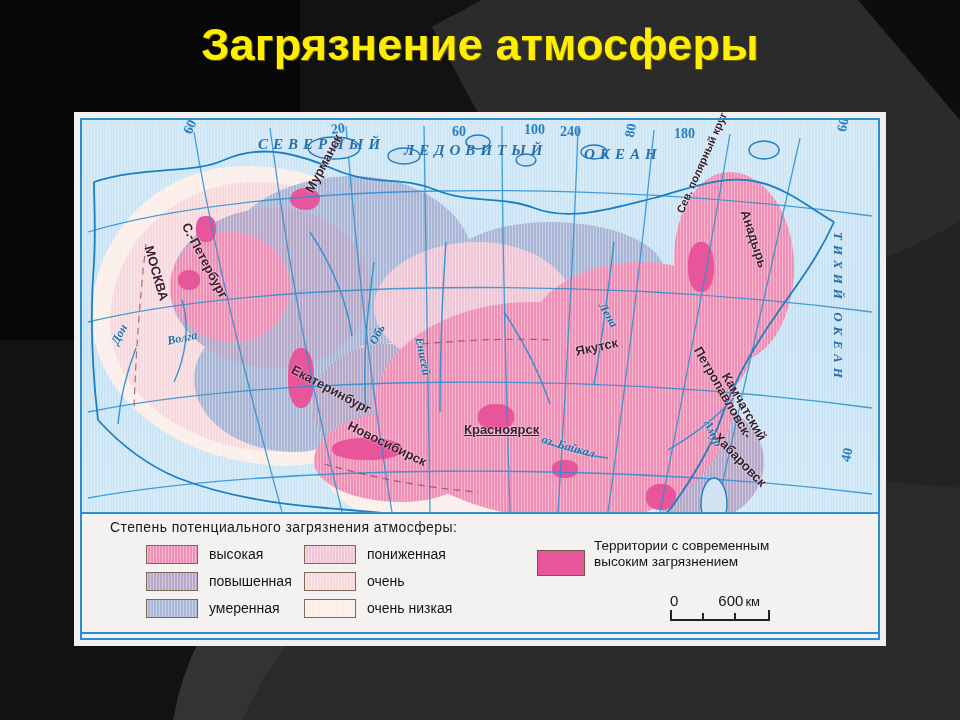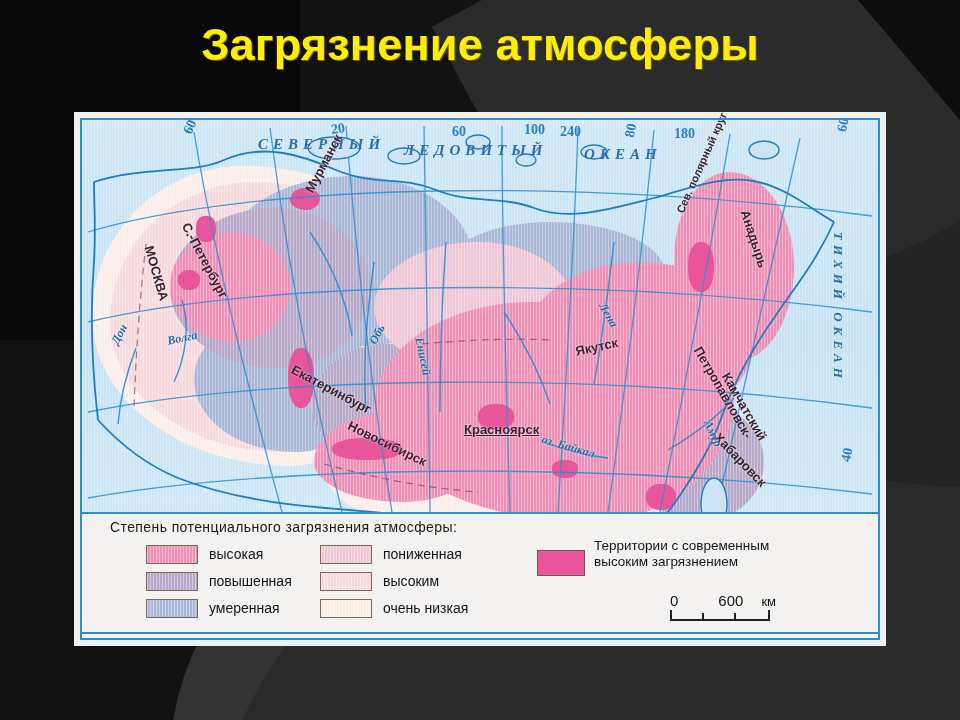--- a/index.html
+++ b/index.html
@@ -146,21 +146,21 @@
     width:52px;height:19px;border:1px solid #7a6a55;box-sizing:border-box;
     margin-right:11px;position:relative;
   }
   .sw .hx{position:absolute;inset:0;
     background:repeating-linear-gradient(90deg,rgba(255,255,255,.4) 0 1px,rgba(0,0,0,0) 1px 3px);}
   .lg-txt{font-size:14px;color:#141414;}
   .ind-sw{width:48px;height:26px;background:#e8559a;border:1px solid #6f5a48;box-sizing:border-box;}
   .scale{position:absolute;left:662px;top:596px;}
   .scale-nums{display:flex;align-items:baseline;font-size:15px;color:#141414;}
   .scale-nums .n0{margin-right:40px;}
-  .scale-nums .n6{margin-right:18px;text-align:center;}
+  .scale-nums .n6{margin-right:2px;text-align:center;}
   .scale-nums .km{font-size:13px;}
   .scale-bar{position:relative;width:96px;height:9px;margin-top:1px;
     border-left:2px solid #222;border-right:2px solid #222;border-bottom:2px solid #222;}
   .scale-bar i{position:absolute;bottom:0;width:2px;height:6px;background:#222;}
 </style>
 </head>
 <body>
 
 <div id="slide">
   <div class="bg-layer bg-swoosh-b"></div>
@@ -356,32 +356,32 @@
             </div>
             <div class="lg-txt">повышенная</div>
           </div>
           <div class="lg-row">
             <div class="sw" style="background: rgb(169, 182, 214);">
               <div class="hx"></div>
             </div>
             <div class="lg-txt">умеренная</div>
           </div>
         </div>
-    <div class="lg-col" id="lg-right" style="left:238px;top:28px;">
+    <div class="lg-col" id="lg-right" style="left:222px;top:28px;">
           <div class="lg-row">
             <div class="sw" style="background: rgb(238, 198, 214);">
               <div class="hx"></div>
             </div>
             <div class="lg-txt">пониженная</div>
           </div>
           <div class="lg-row">
             <div class="sw" style="background: rgb(247, 217, 221);">
               <div class="hx"></div>
             </div>
-            <div class="lg-txt">высоким</div>
+            <div class="lg-txt">очень</div>
           </div>
           <div class="lg-row">
             <div class="sw" style="background: rgb(251, 238, 233);">
               <div class="hx"></div>
             </div>
             <div class="lg-txt">очень низкая</div>
           </div>
         </div>
 
     <div style="position:absolute;left:455px;top:36px;">

